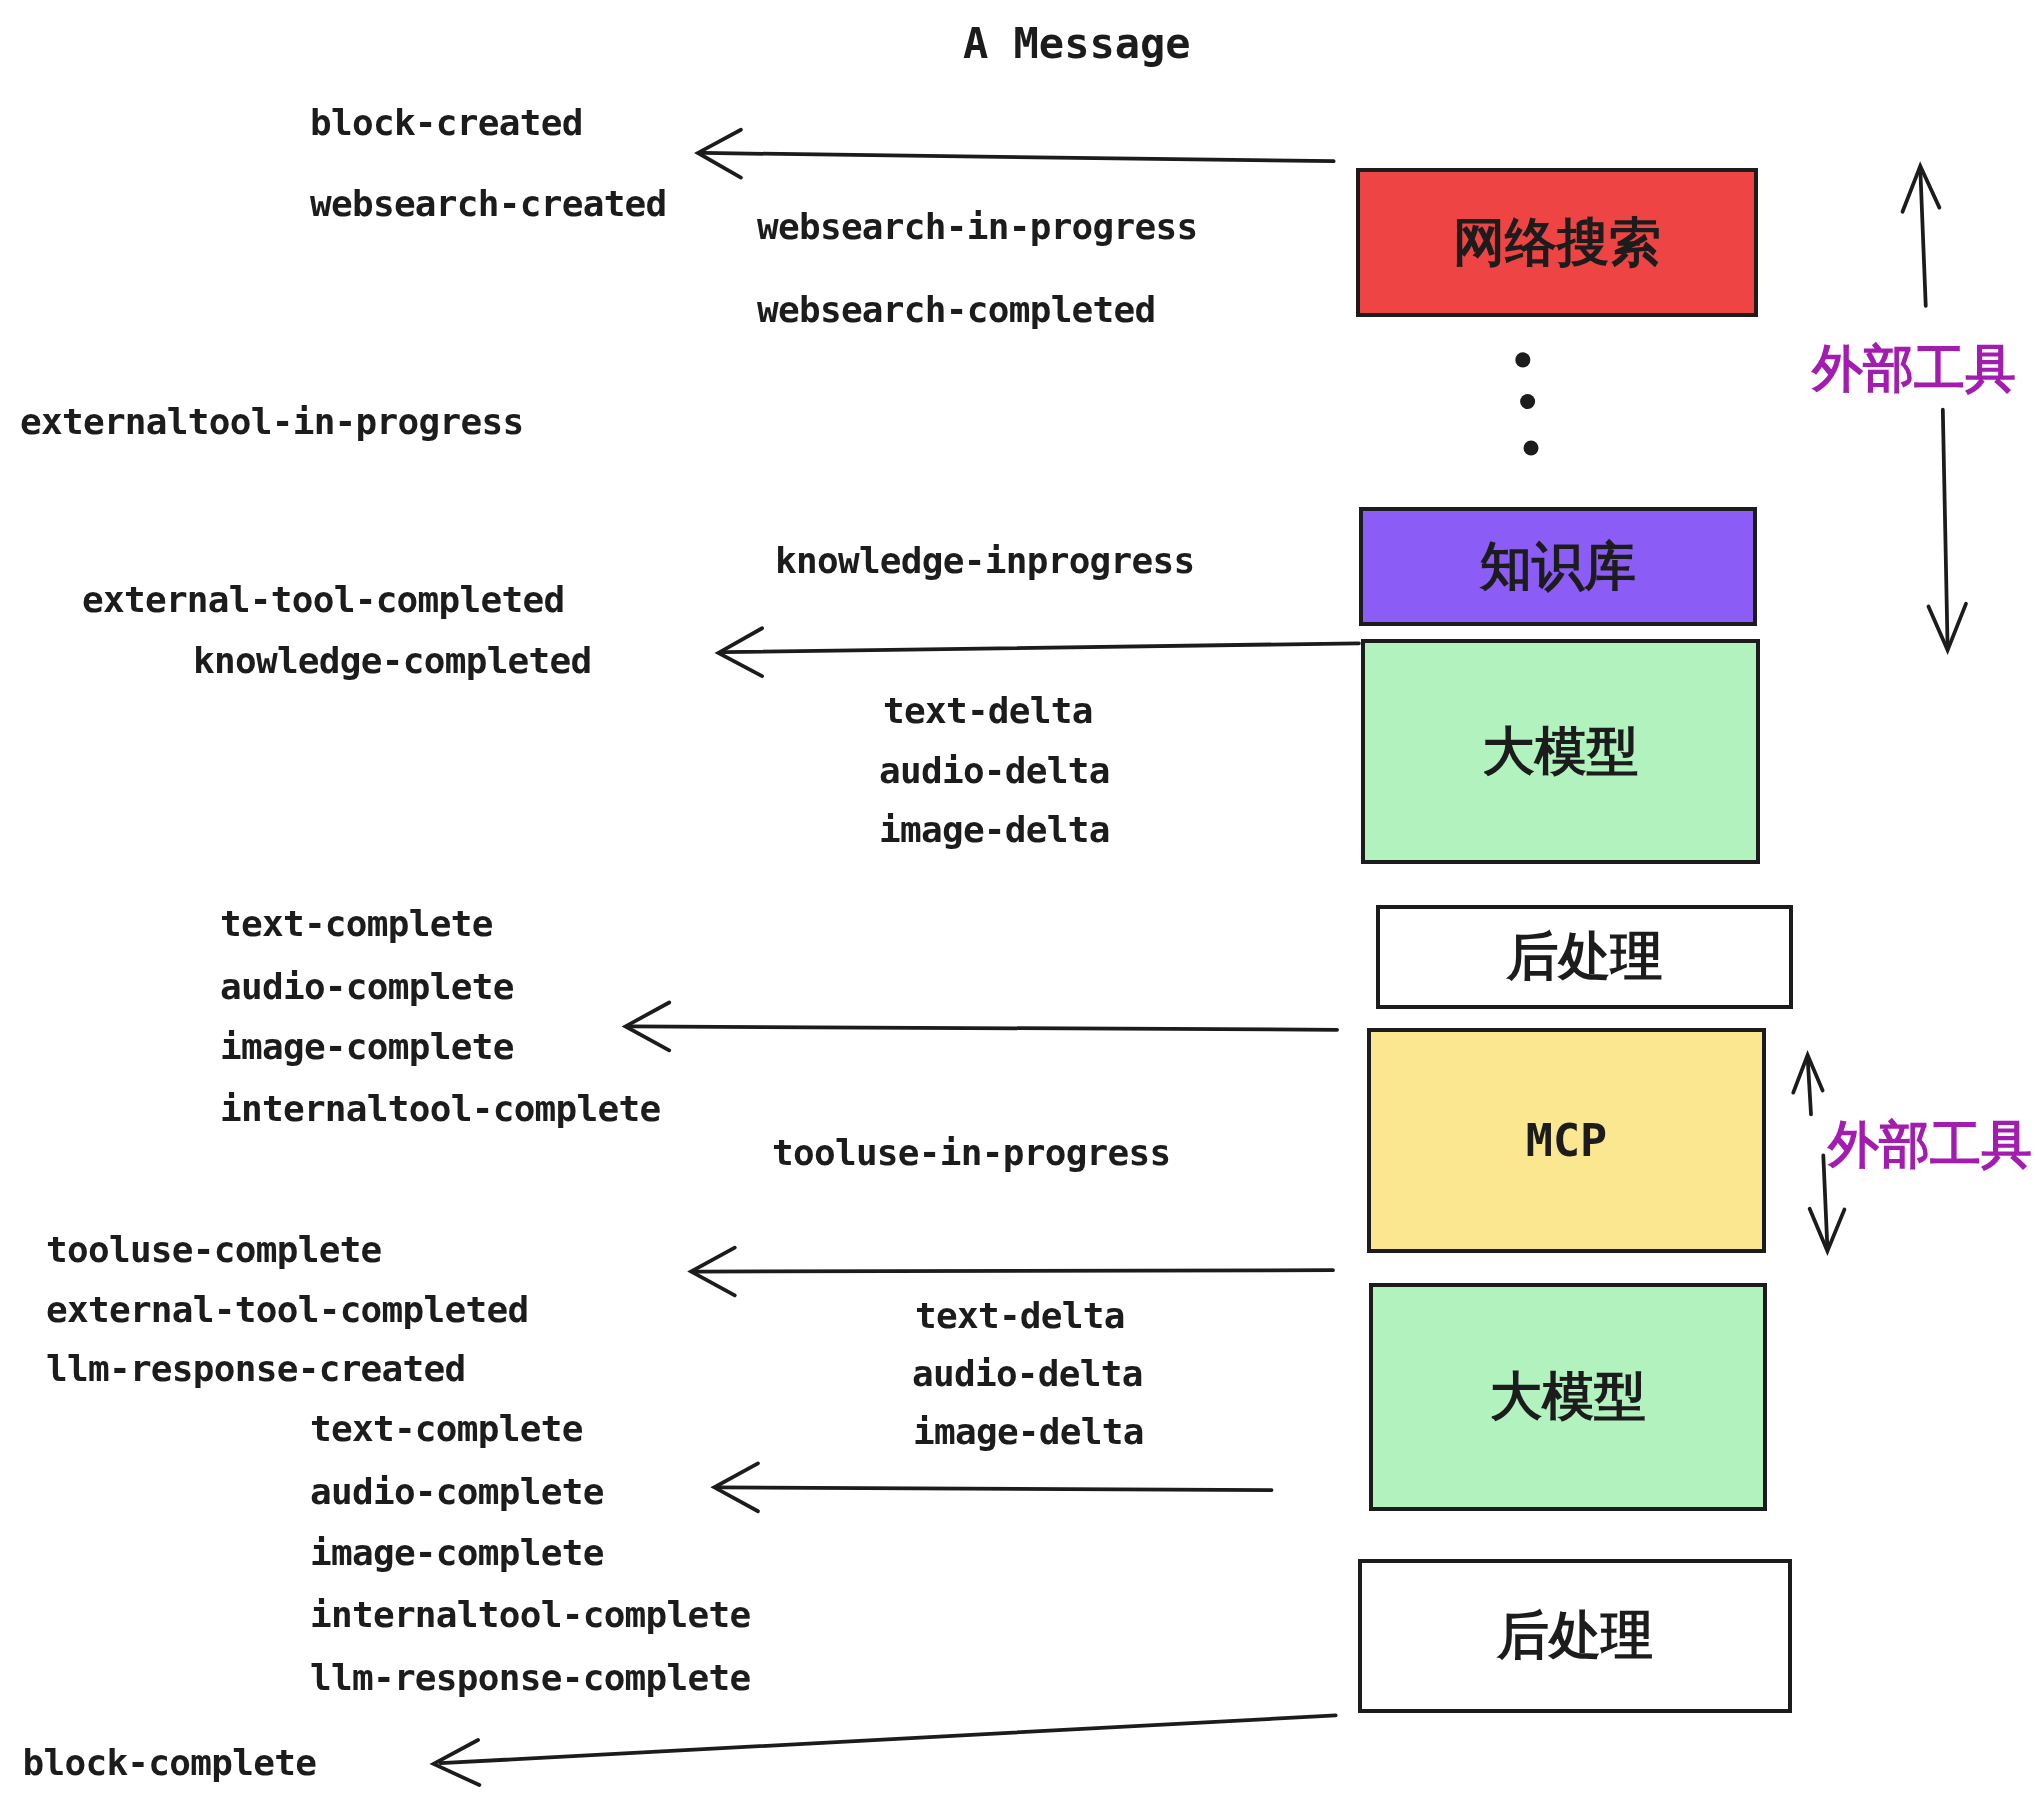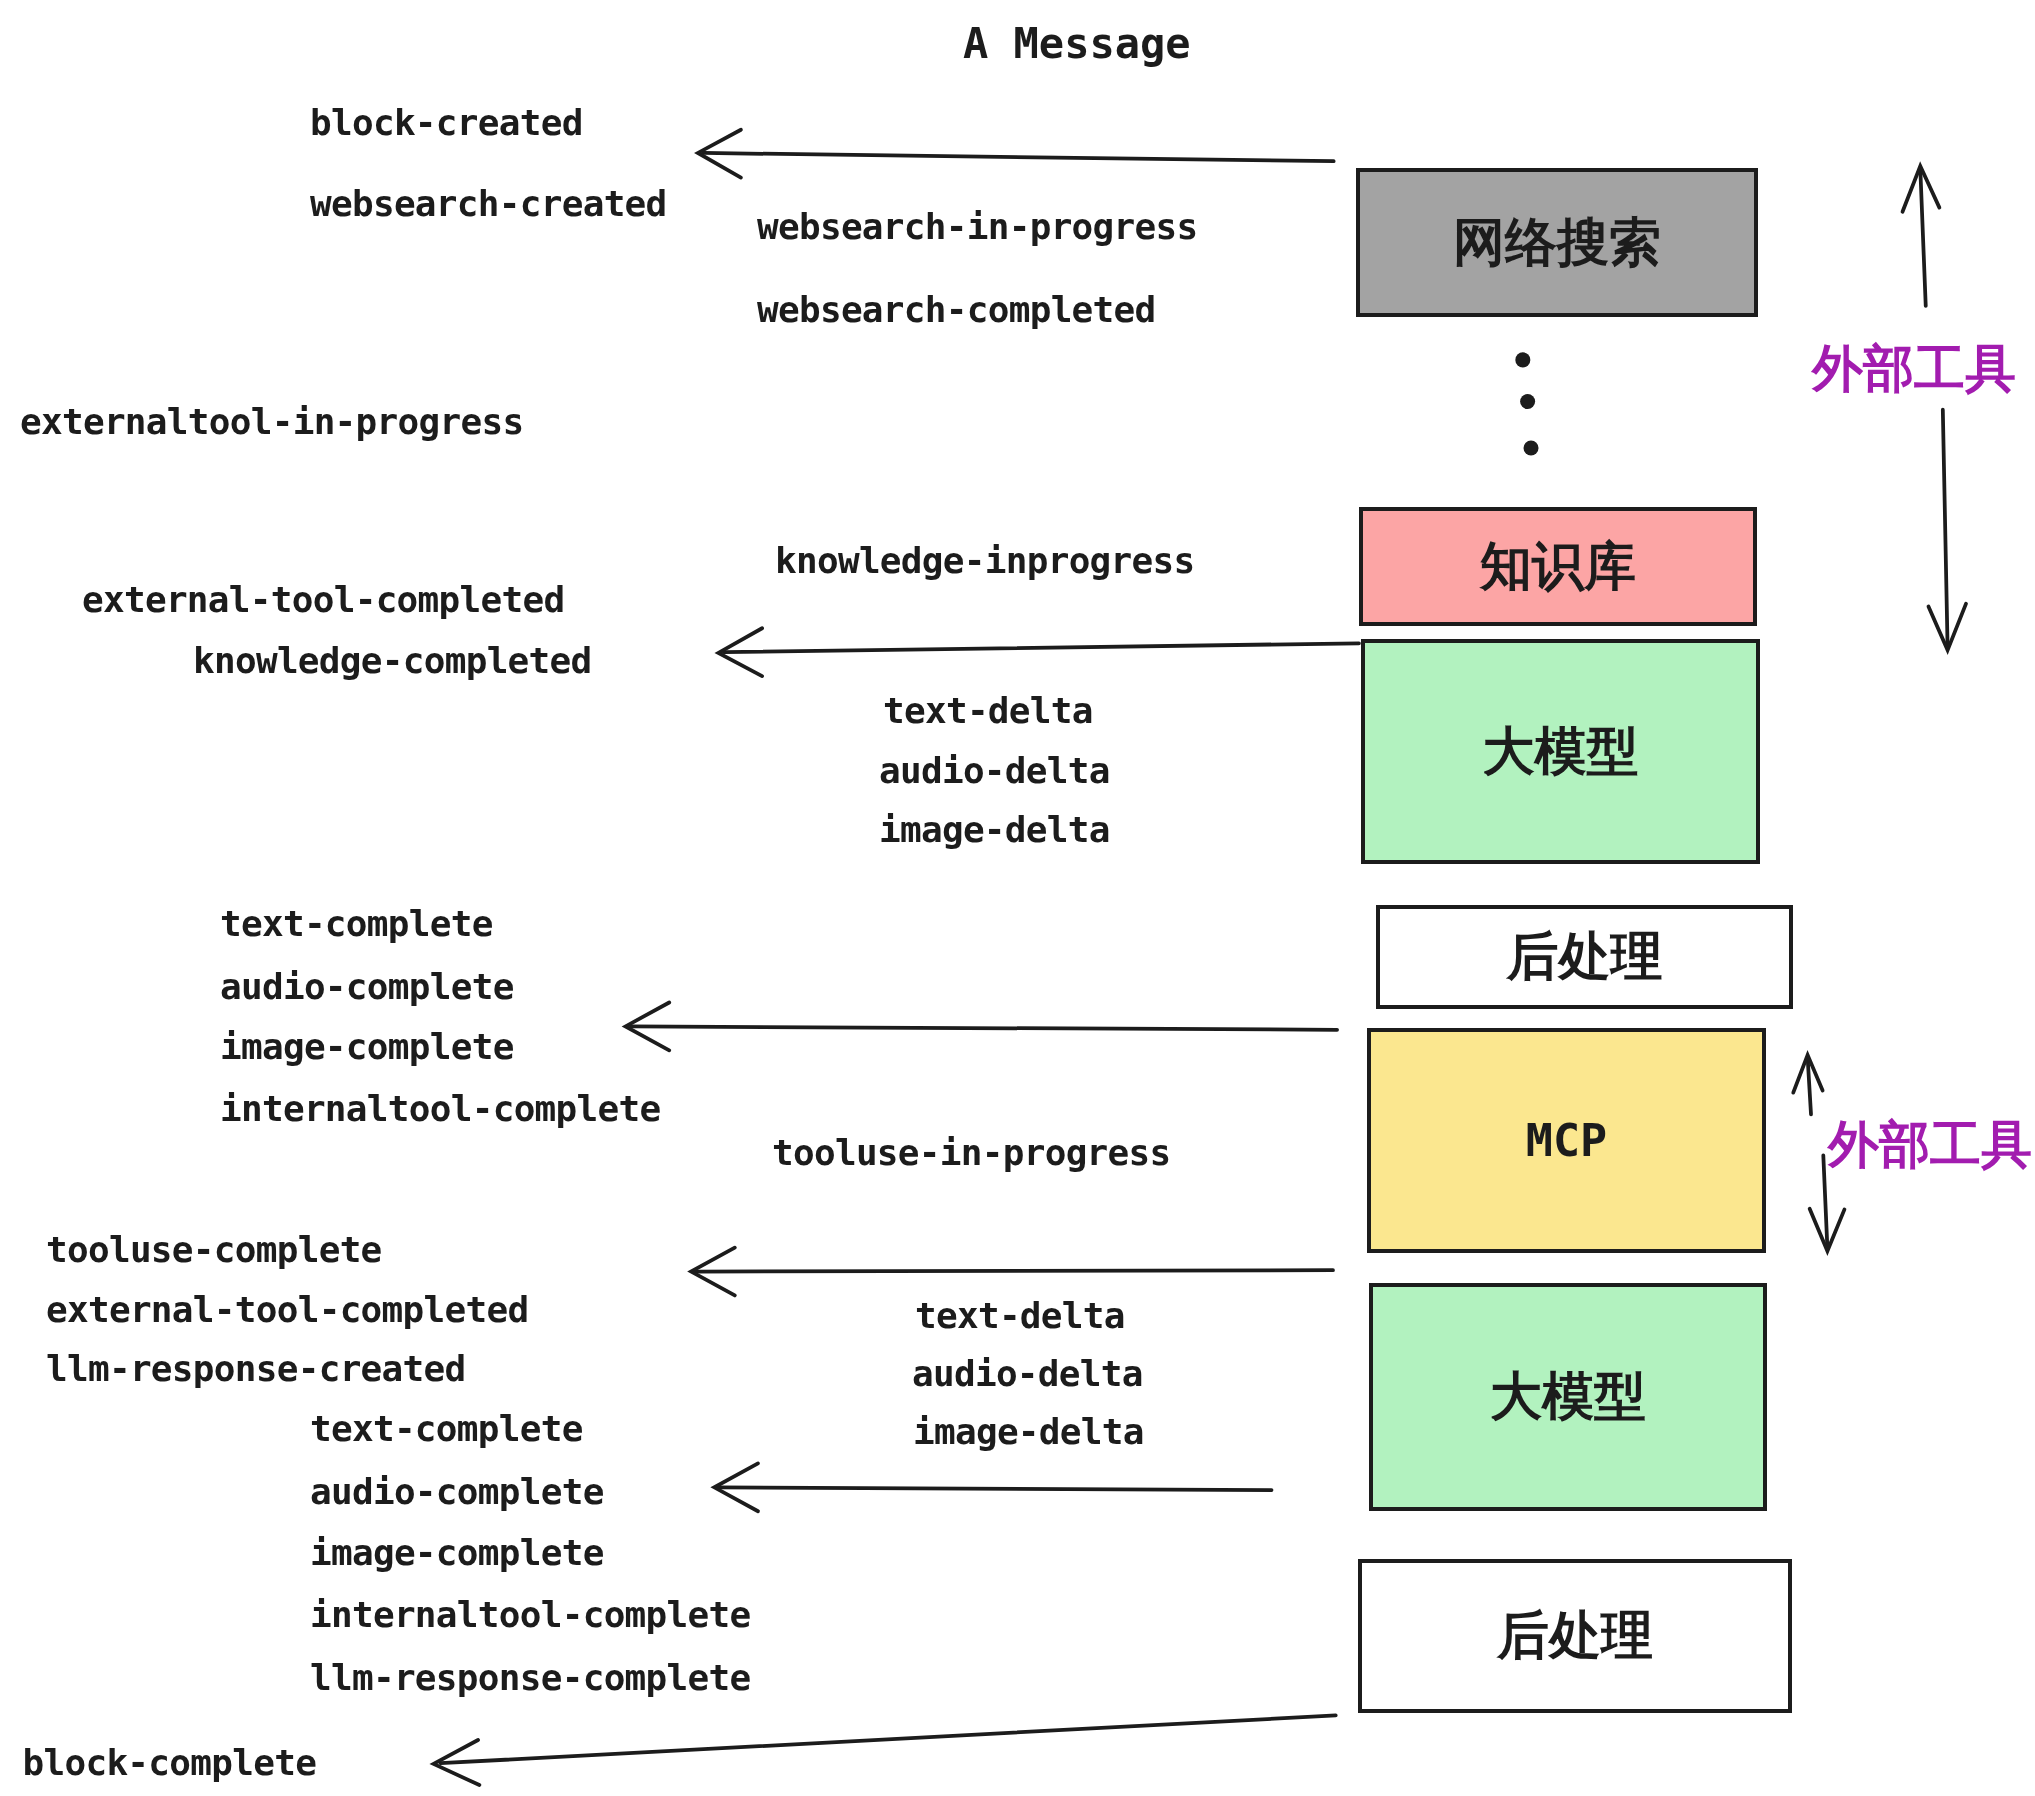--- a/index.html
+++ b/index.html
@@ -125,25 +125,25 @@
       <polyline points="2626,1600 2647,1545 2669,1597"></polyline>
     </g>
     <g>
       <line x1="2670" y1="1692" x2="2676" y2="1828"></line>
       <polyline points="2650,1770 2676,1832 2701,1771"></polyline>
     </g>
   </svg>
 
   <div class="title" style="left:963px; top:19px;">A Message</div>
 
-  <div class="box" style="left:1356px; top:168px; width:402px; height:149px; background:#a3a3a3;">
+  <div class="box" style="left:1356px; top:168px; width:402px; height:149px; background:#ef4444;">
     <span class="cjk">网络搜索</span>
   </div>
 
-  <div class="box" style="left:1359px; top:507px; width:398px; height:119px; background:#fca5a5;">
+  <div class="box" style="left:1359px; top:507px; width:398px; height:119px; background:#8b5cf6;">
     <span class="cjk">知识库</span>
   </div>
 
   <div class="box" style="left:1361px; top:639px; width:399px; height:225px; background:#b2f2bf;">
     <span class="cjk">大模型</span>
   </div>
 
   <div class="box" style="left:1376px; top:905px; width:417px; height:104px; background:#ffffff;">
     <span class="cjk">后处理</span>
   </div>

